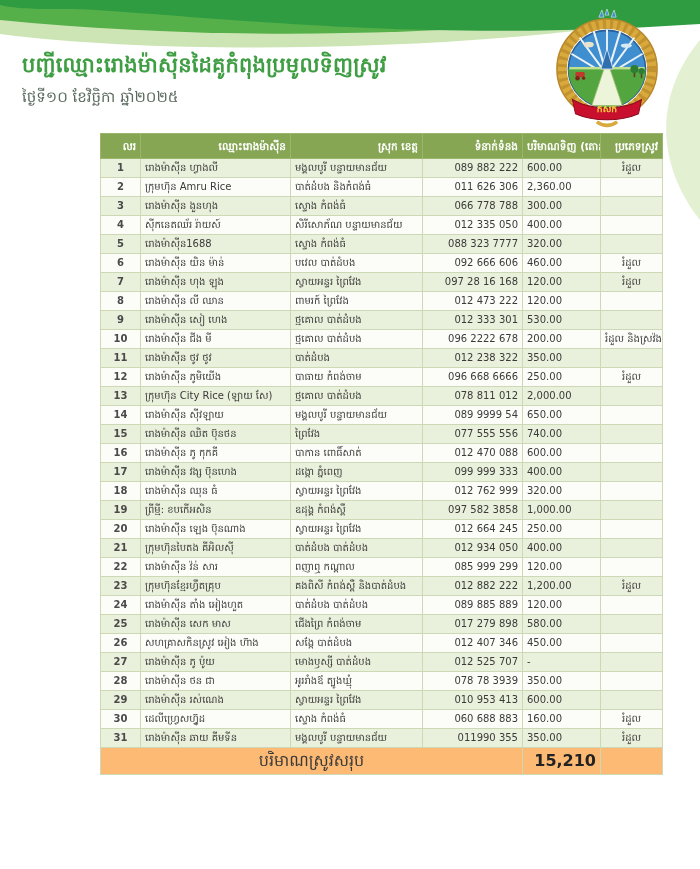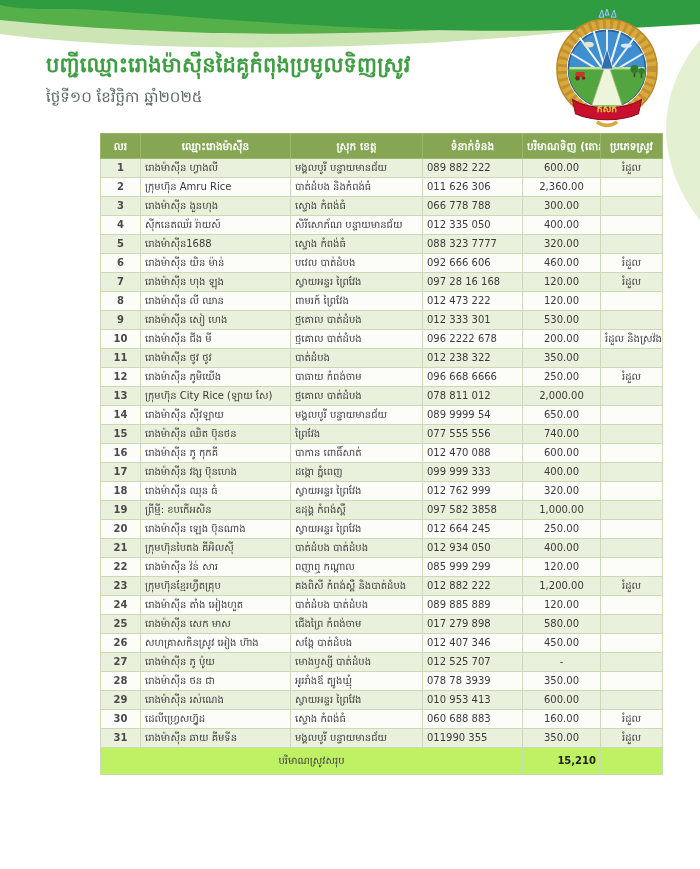--- a/index.html
+++ b/index.html
@@ -3,50 +3,50 @@
 <meta charset="utf-8">
 <style>
   html,body{margin:0;padding:0;}
   body{
     width:700px;height:869px;position:relative;background:#ffffff;
     font-family:"DejaVu Sans","Liberation Sans",sans-serif;
     overflow:hidden;
   }
   .waves{position:absolute;top:0;left:0;}
   .side-swoosh{position:absolute;top:30px;right:0;}
-  .titleblock{position:absolute;left:46px;top:52px;width:470px;}
+  .titleblock{position:absolute;left:22px;top:52px;width:470px;}
   .page-title{
     font-size:21px;font-weight:700;color:#3f9e43;line-height:1.3;
     letter-spacing:0.2px;
   }
   .page-date{margin-top:8px;font-size:15px;color:#5a6a5e;}
   .emblem{position:absolute;top:8px;right:18px;width:150px;height:122px;}
 
   table.rice{
     position:absolute;left:100px;top:133px;width:562px;
     border-collapse:collapse;table-layout:fixed;
     font-size:10px;color:#3a3a3a;
   }
   table.rice th,table.rice td{
     border:1px solid #cdd9b4;padding:2px 4px;line-height:1.4;
     overflow:hidden;white-space:nowrap;
   }
   table.rice thead th{
     background:#86a654;color:#ffffff;font-weight:700;font-size:10.5px;
-    text-align:center;height:20px;border-color:#9cb56d;
+    text-align:right;height:20px;border-color:#9cb56d;
   }
   table.rice tbody tr:nth-child(odd) td{background:#e9f0db;}
   table.rice tbody tr:nth-child(even) td{background:#fcfdf9;}
   td.col-no{text-align:center;font-weight:700;color:#4a4a4a;}
   td.col-name,td.col-district{text-align:left;}
-  td.col-contact{text-align:left;}
-  td.col-quantity{text-align:center;padding-right:9px;}
+  td.col-contact{text-align:right;}
+  td.col-quantity{text-align:left;padding-right:9px;}
   td.col-type{text-align:center;overflow:visible;}
   table.rice tfoot td{
-    background:#bef264;height:22px;font-size:10px;
+    background:#fdba74;height:22px;font-size:16px;
   }
   td.total-label{text-align:center;color:#3a3a3a;}
   td.total-qty{font-weight:700;text-align:right;padding-right:9px;color:#222;}
 </style>
 </head>
 <body>
 
 <svg class="waves" width="700" height="70" viewBox="0 0 700 70" aria-hidden="true">
   <path d="M0,0 H700 V12 C540,46 200,60 0,34 Z" fill="#cde5b5"></path>
   <path d="M0,0 H700 V8 C500,34 240,44 0,20 Z" fill="#56b04a"></path>

